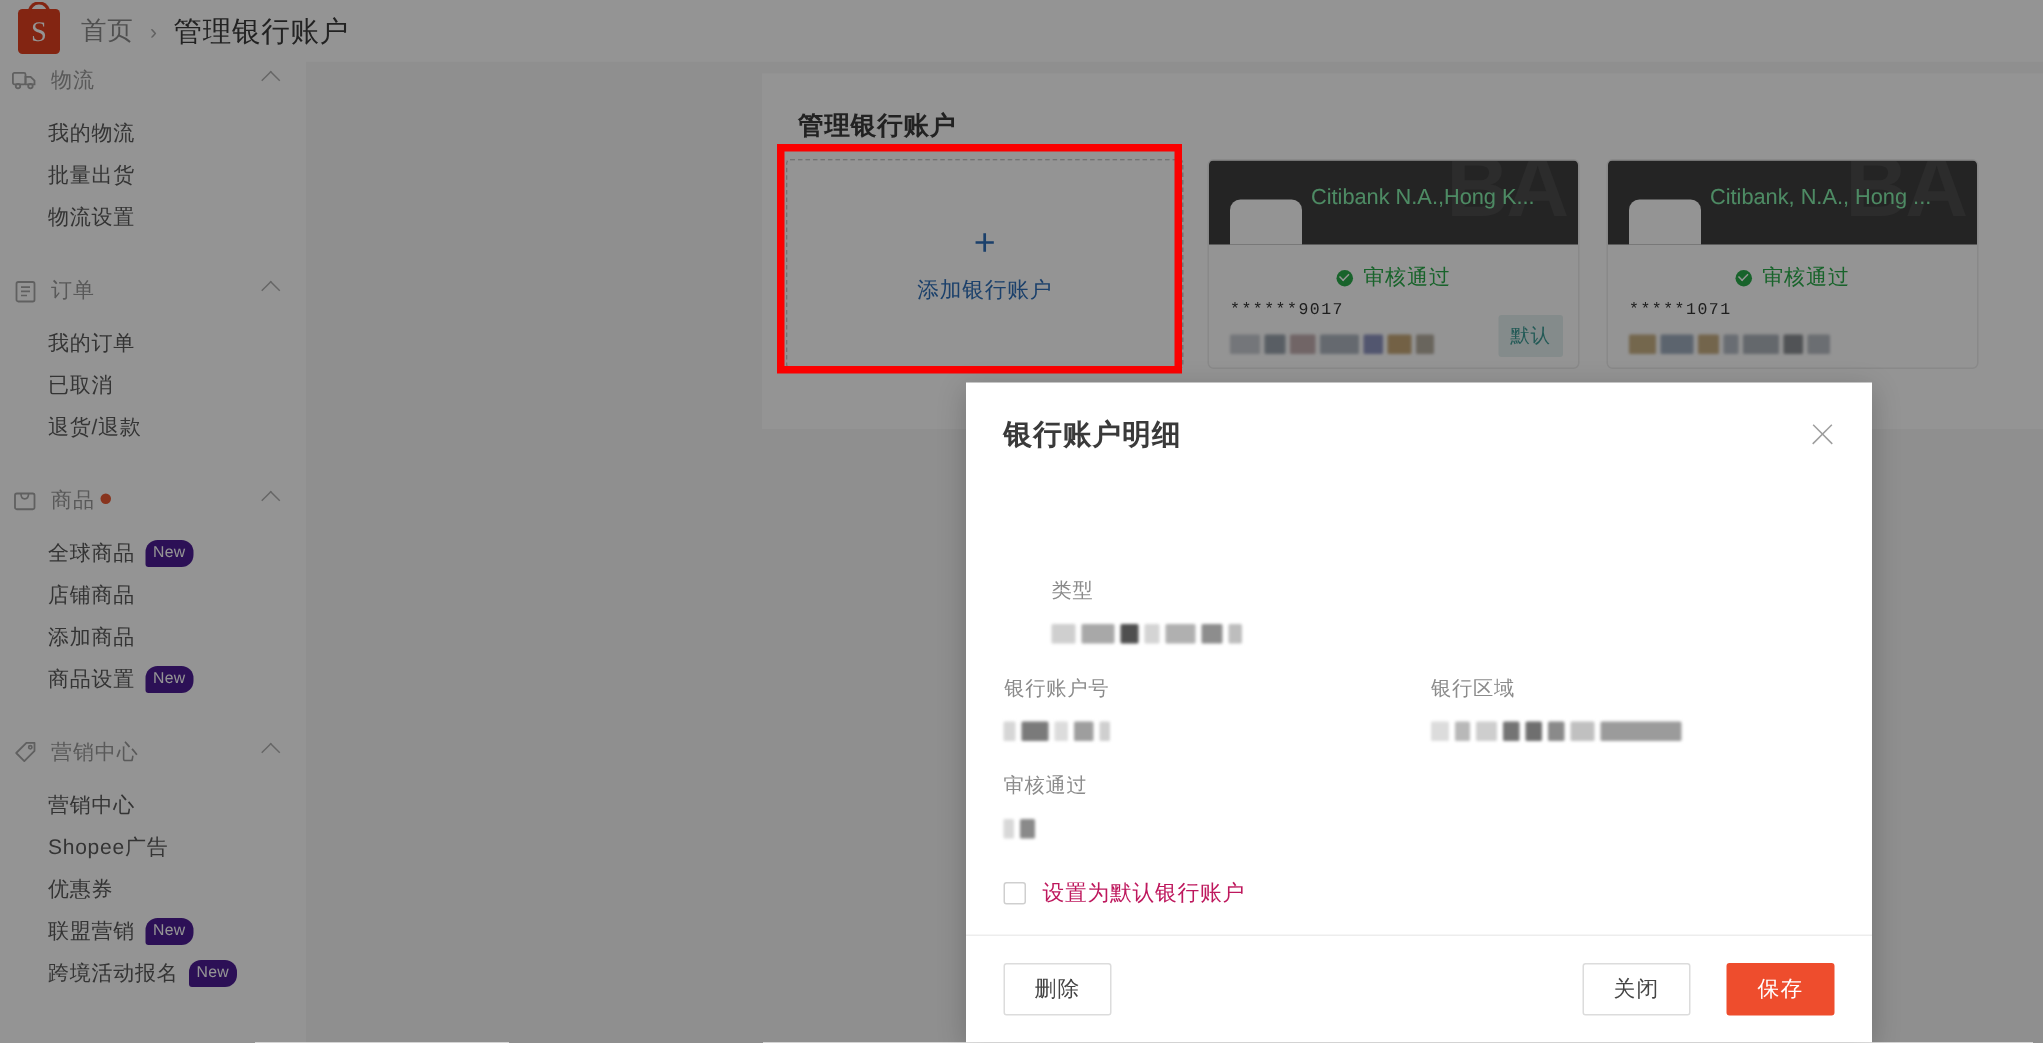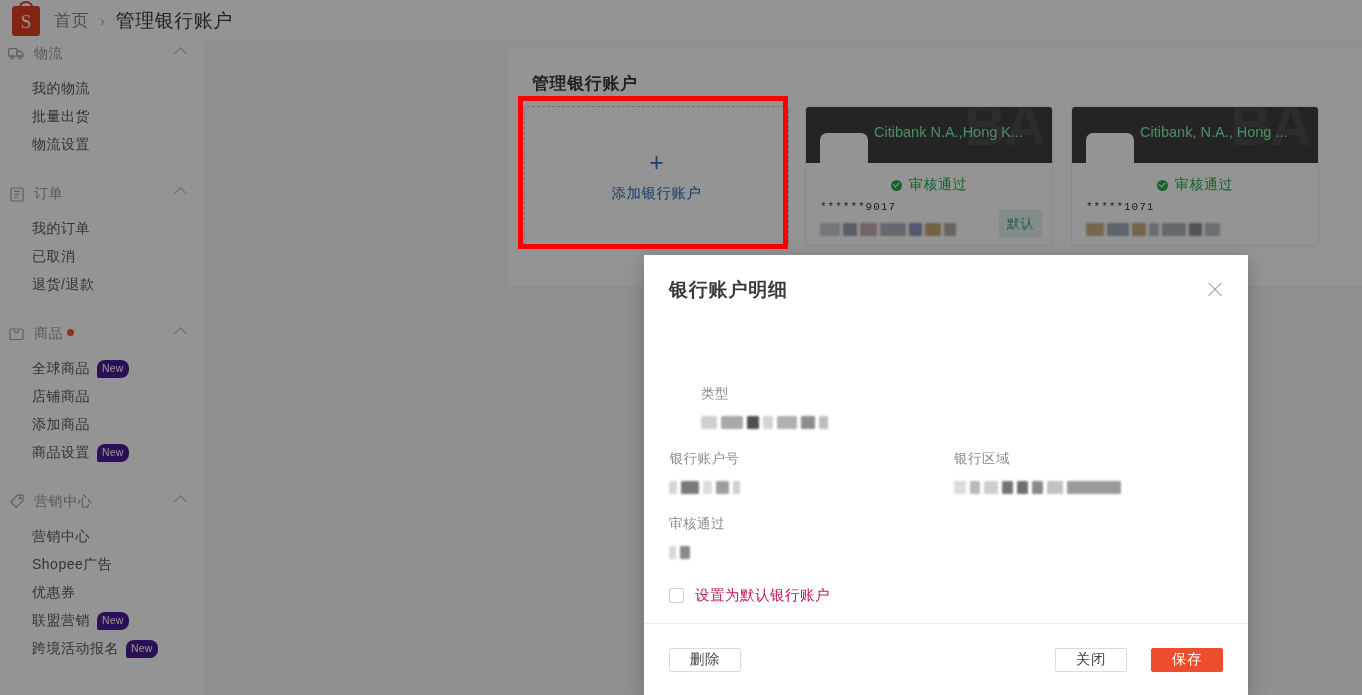--- a/index.html
+++ b/index.html
@@ -226,21 +226,21 @@
   }
   #default-check-label {
     margin-left: 11px; font-size: 14.5px; color: #be185d; letter-spacing: .5px;
   }
 
   #modal-footer {
     flex: 0 0 auto; height: 72px; border-top: 1px solid #ededed;
     display: flex; align-items: center; padding: 0 25px; position: relative;
   }
   .btn {
-    height: 24px; min-width: 72px; border-radius: 2px;
+    height: 35px; min-width: 72px; border-radius: 2px;
     display: flex; align-items: center; justify-content: center;
     font-size: 14.5px; letter-spacing: .8px; padding: 3px 16px;
   }
   .btn-outline { border: 1px solid #dcdcdc; background: #ffffff; color: #444444; }
   .btn-primary { background: #ee4d2d; color: #ffffff; border: 1px solid #ee4d2d; }
   #btn-delete { position: absolute; left: 25px; }
   #btn-close  { position: absolute; right: 121px; }
   #btn-save   { position: absolute; right: 25px; }
 </style>
 </head>

